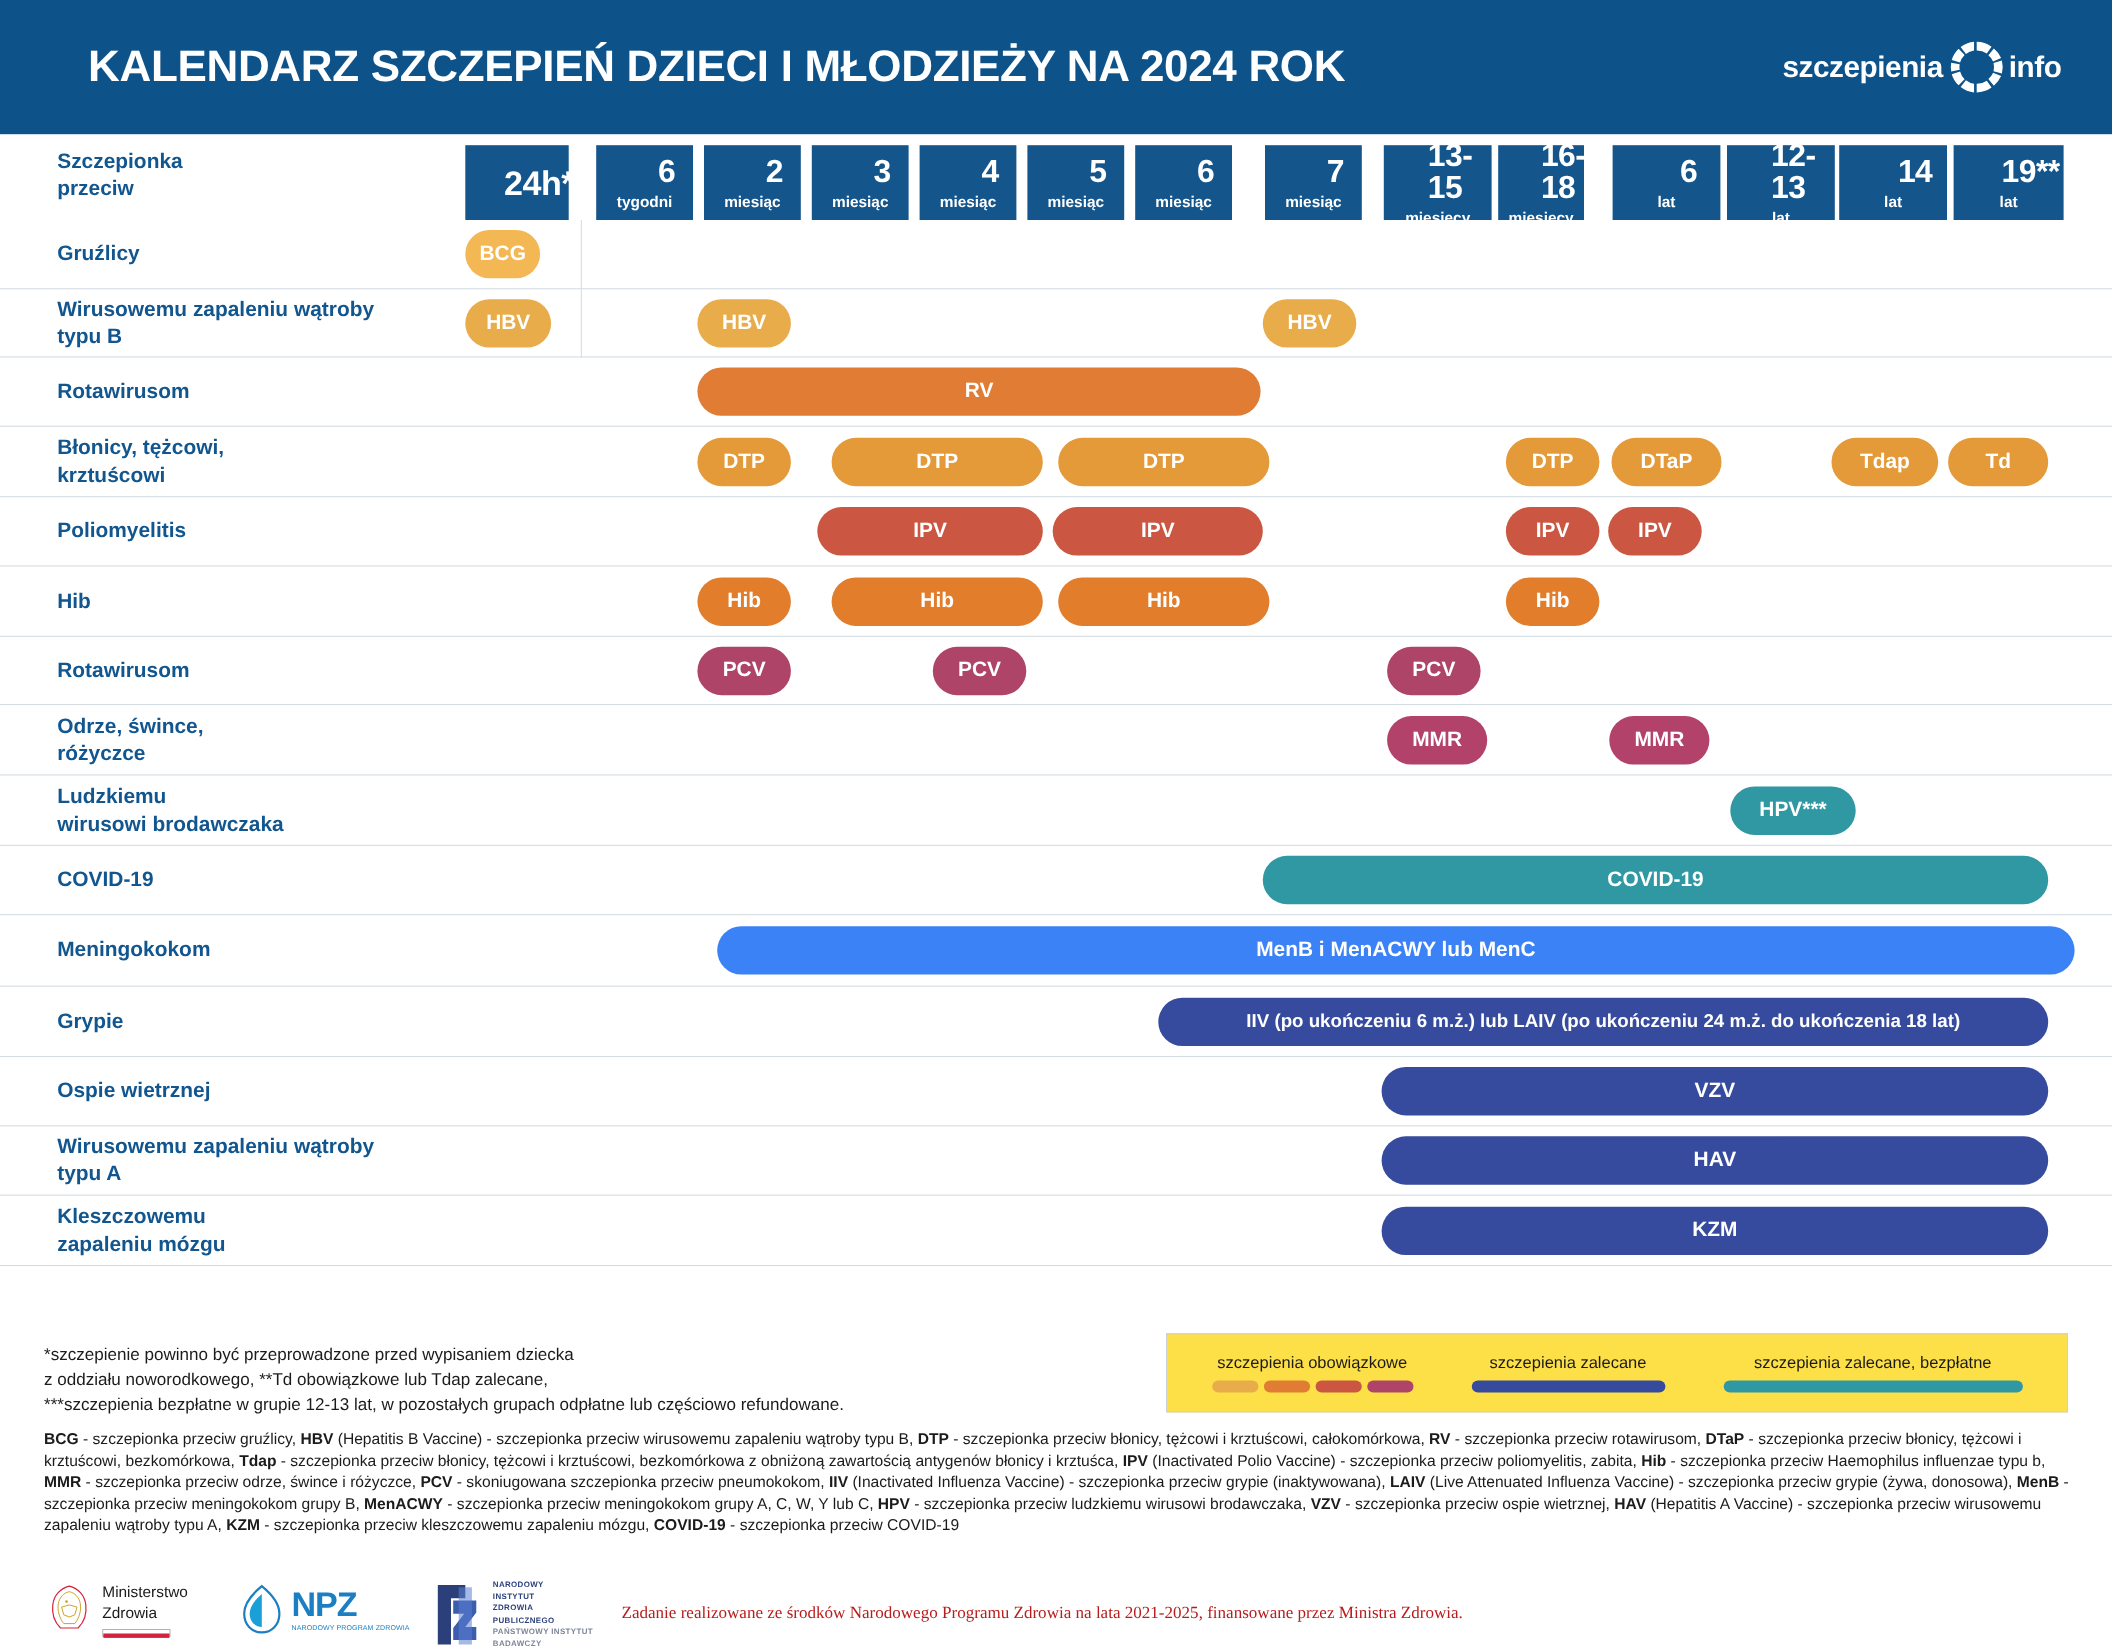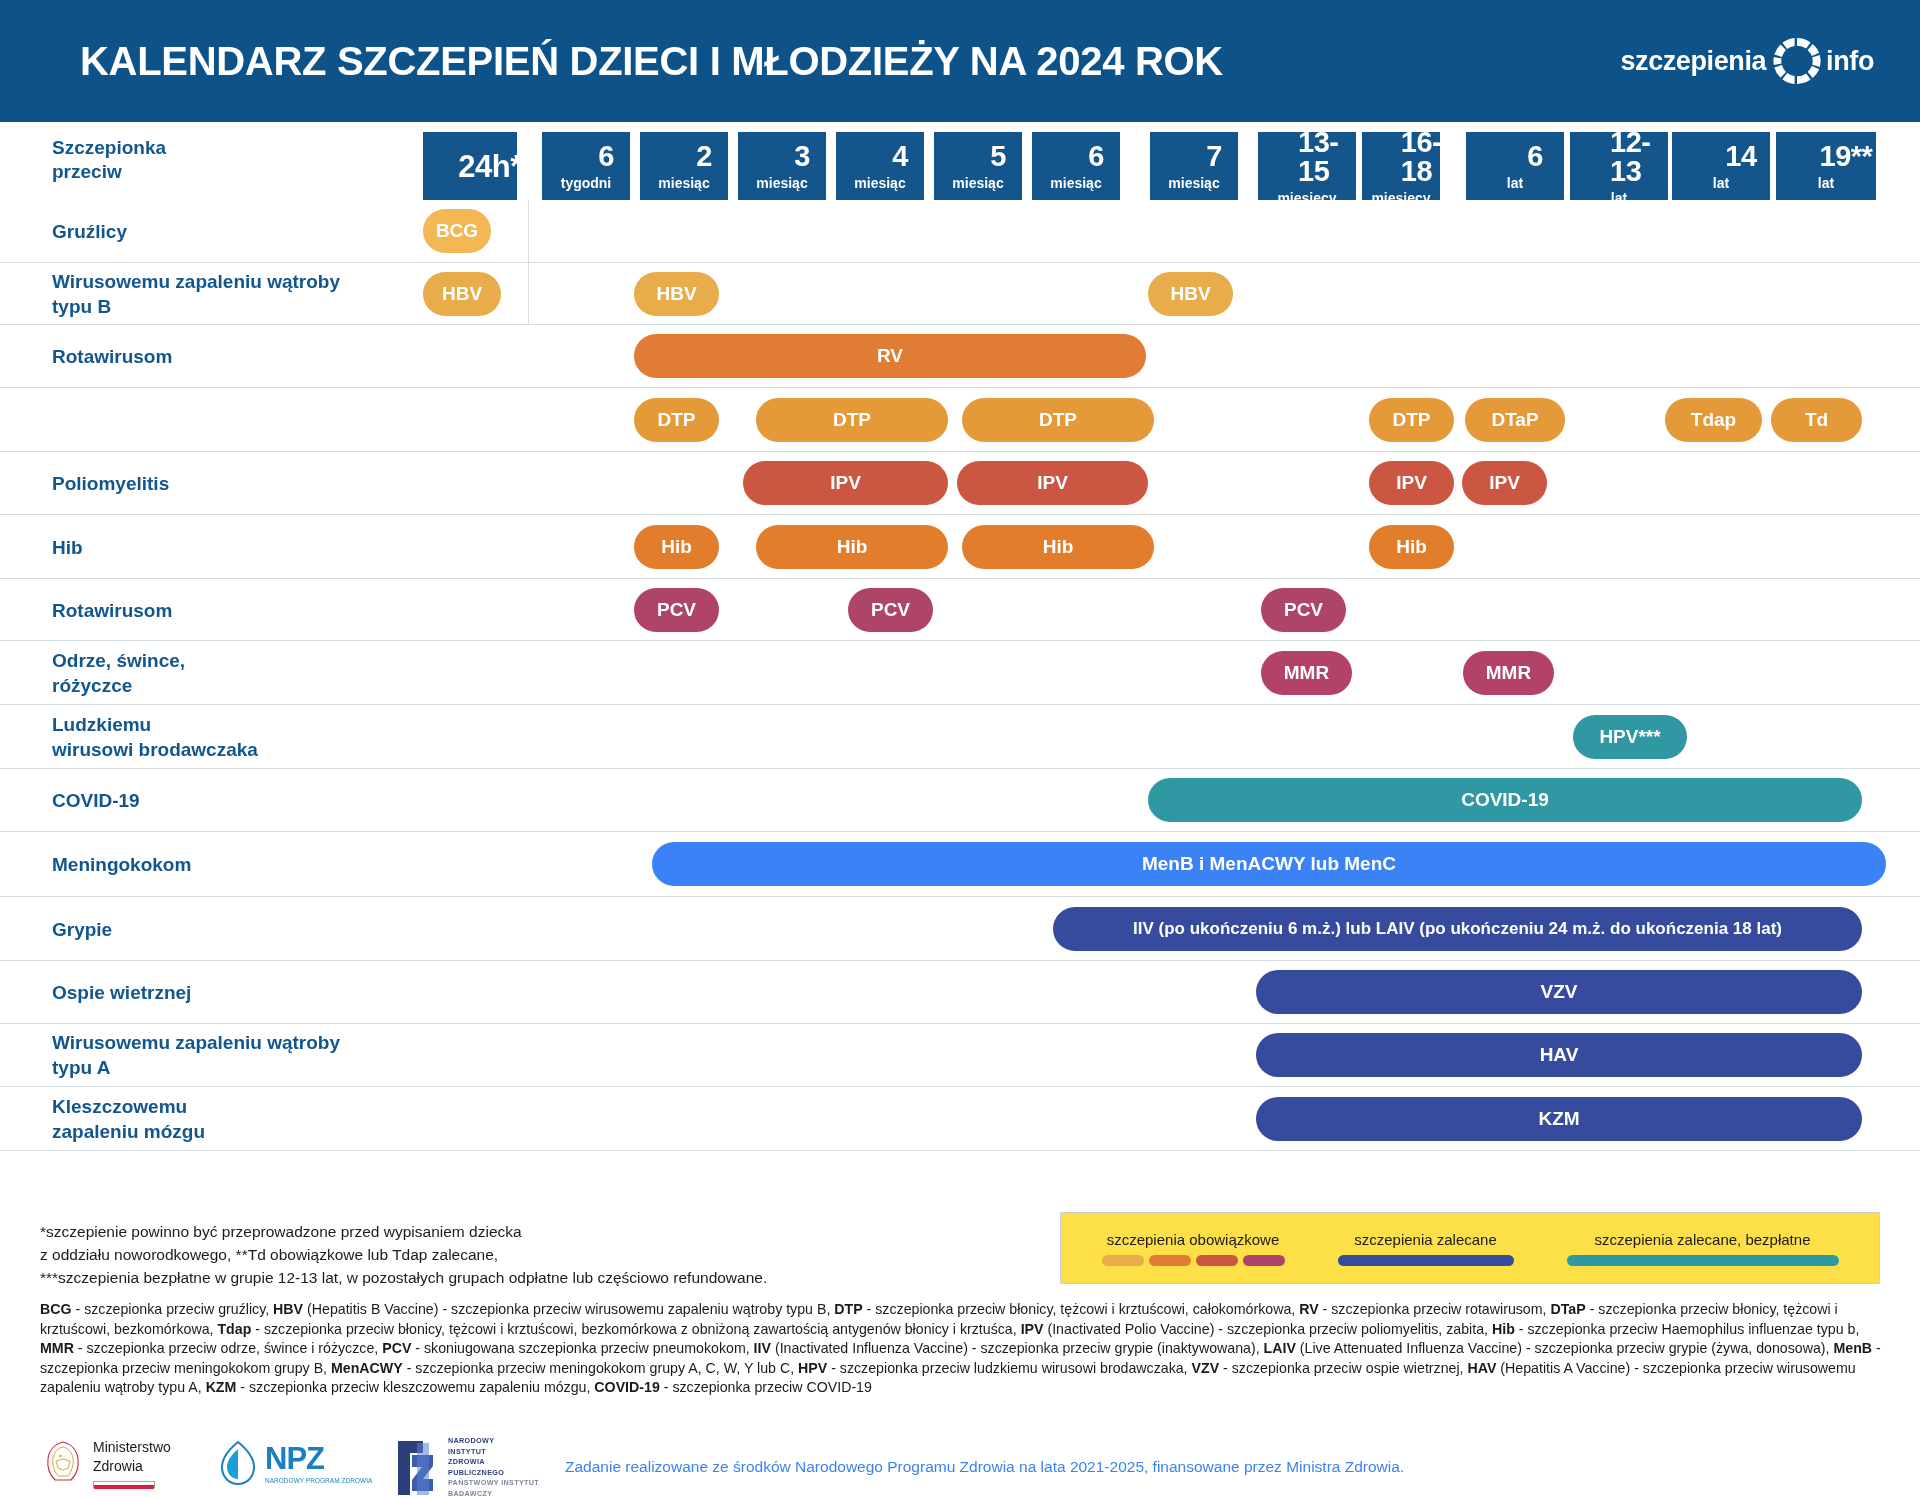--- a/index.html
+++ b/index.html
@@ -123,21 +123,21 @@
   .npz-logo { position: absolute; left: 218px; top: 8px; display: flex; align-items: center; gap: 7px; }
   .npz-drop { width: 40px; height: 46px; }
   .npz-txt { font-size: 31px; font-weight: bold; color: #1b7fc4; letter-spacing: -1px; line-height: 1; }
   .npz-sub { font-size: 6.4px; color: #1b7fc4; letter-spacing: 0.1px; margin-top: 3px; }
   .pzh-logo { position: absolute; left: 393px; top: 4px; display: flex; align-items: center; gap: 7px; }
   .pzh-mark { width: 48px; height: 58px; }
   .pzh-lines { font-size: 7.2px; color: #2b3f7a; font-weight: bold; line-height: 10.5px; letter-spacing: 0.35px; }
   .pzh-lines .faint { color: #7d8699; }
   .footer-note {
     position: absolute; left: 565px; top: 26px;
-    font-size: 15.5px; color: #3b82f6;
+    font-size: 15.5px; color: #b91c1c; font-family: Liberation Serif, serif;
   }
 </style>
 </head>
 <body>
 
 <div class="page">
 
   <div class="header">
     <div class="header-title">KALENDARZ SZCZEPIEŃ DZIECI I MŁODZIEŻY NA 2024 ROK</div>
     <div class="logo-wrap">
@@ -244,20 +244,24 @@
         <div class="pill" style="left: 634px; width: 85px; height: 44px; background: rgb(232, 173, 74);">HBV</div>
         <div class="pill" style="left: 1148px; width: 85px; height: 44px; background: rgb(232, 173, 74);">HBV</div>
       </div>
       <div class="row" style="height: 63px;">
         <div class="row-label">
           <div>Rotawirusom</div>
         </div>
         <div class="pill" style="left: 634px; width: 512px; height: 44px; background: rgb(224, 124, 51);">RV</div>
       </div>
       <div class="row" style="height: 64px;">
+        <div class="row-label">
+          <div>Błonicy, tężcowi,</div>
+          <div>krztuścowi</div>
+        </div>
         <div class="pill" style="left: 634px; width: 85px; height: 44px; background: rgb(229, 154, 57);">DTP</div>
         <div class="pill" style="left: 756px; width: 192px; height: 44px; background: rgb(229, 154, 57);">DTP</div>
         <div class="pill" style="left: 962px; width: 192px; height: 44px; background: rgb(229, 154, 57);">DTP</div>
         <div class="pill" style="left: 1369px; width: 85px; height: 44px; background: rgb(229, 154, 57);">DTP</div>
         <div class="pill" style="left: 1465px; width: 100px; height: 44px; background: rgb(229, 154, 57);">DTaP</div>
         <div class="pill" style="left: 1665px; width: 97px; height: 44px; background: rgb(229, 154, 57);">Tdap</div>
         <div class="pill" style="left: 1771px; width: 91px; height: 44px; background: rgb(229, 154, 57);">Td</div>
       </div>
       <div class="row" style="height: 63px;">
         <div class="row-label">

